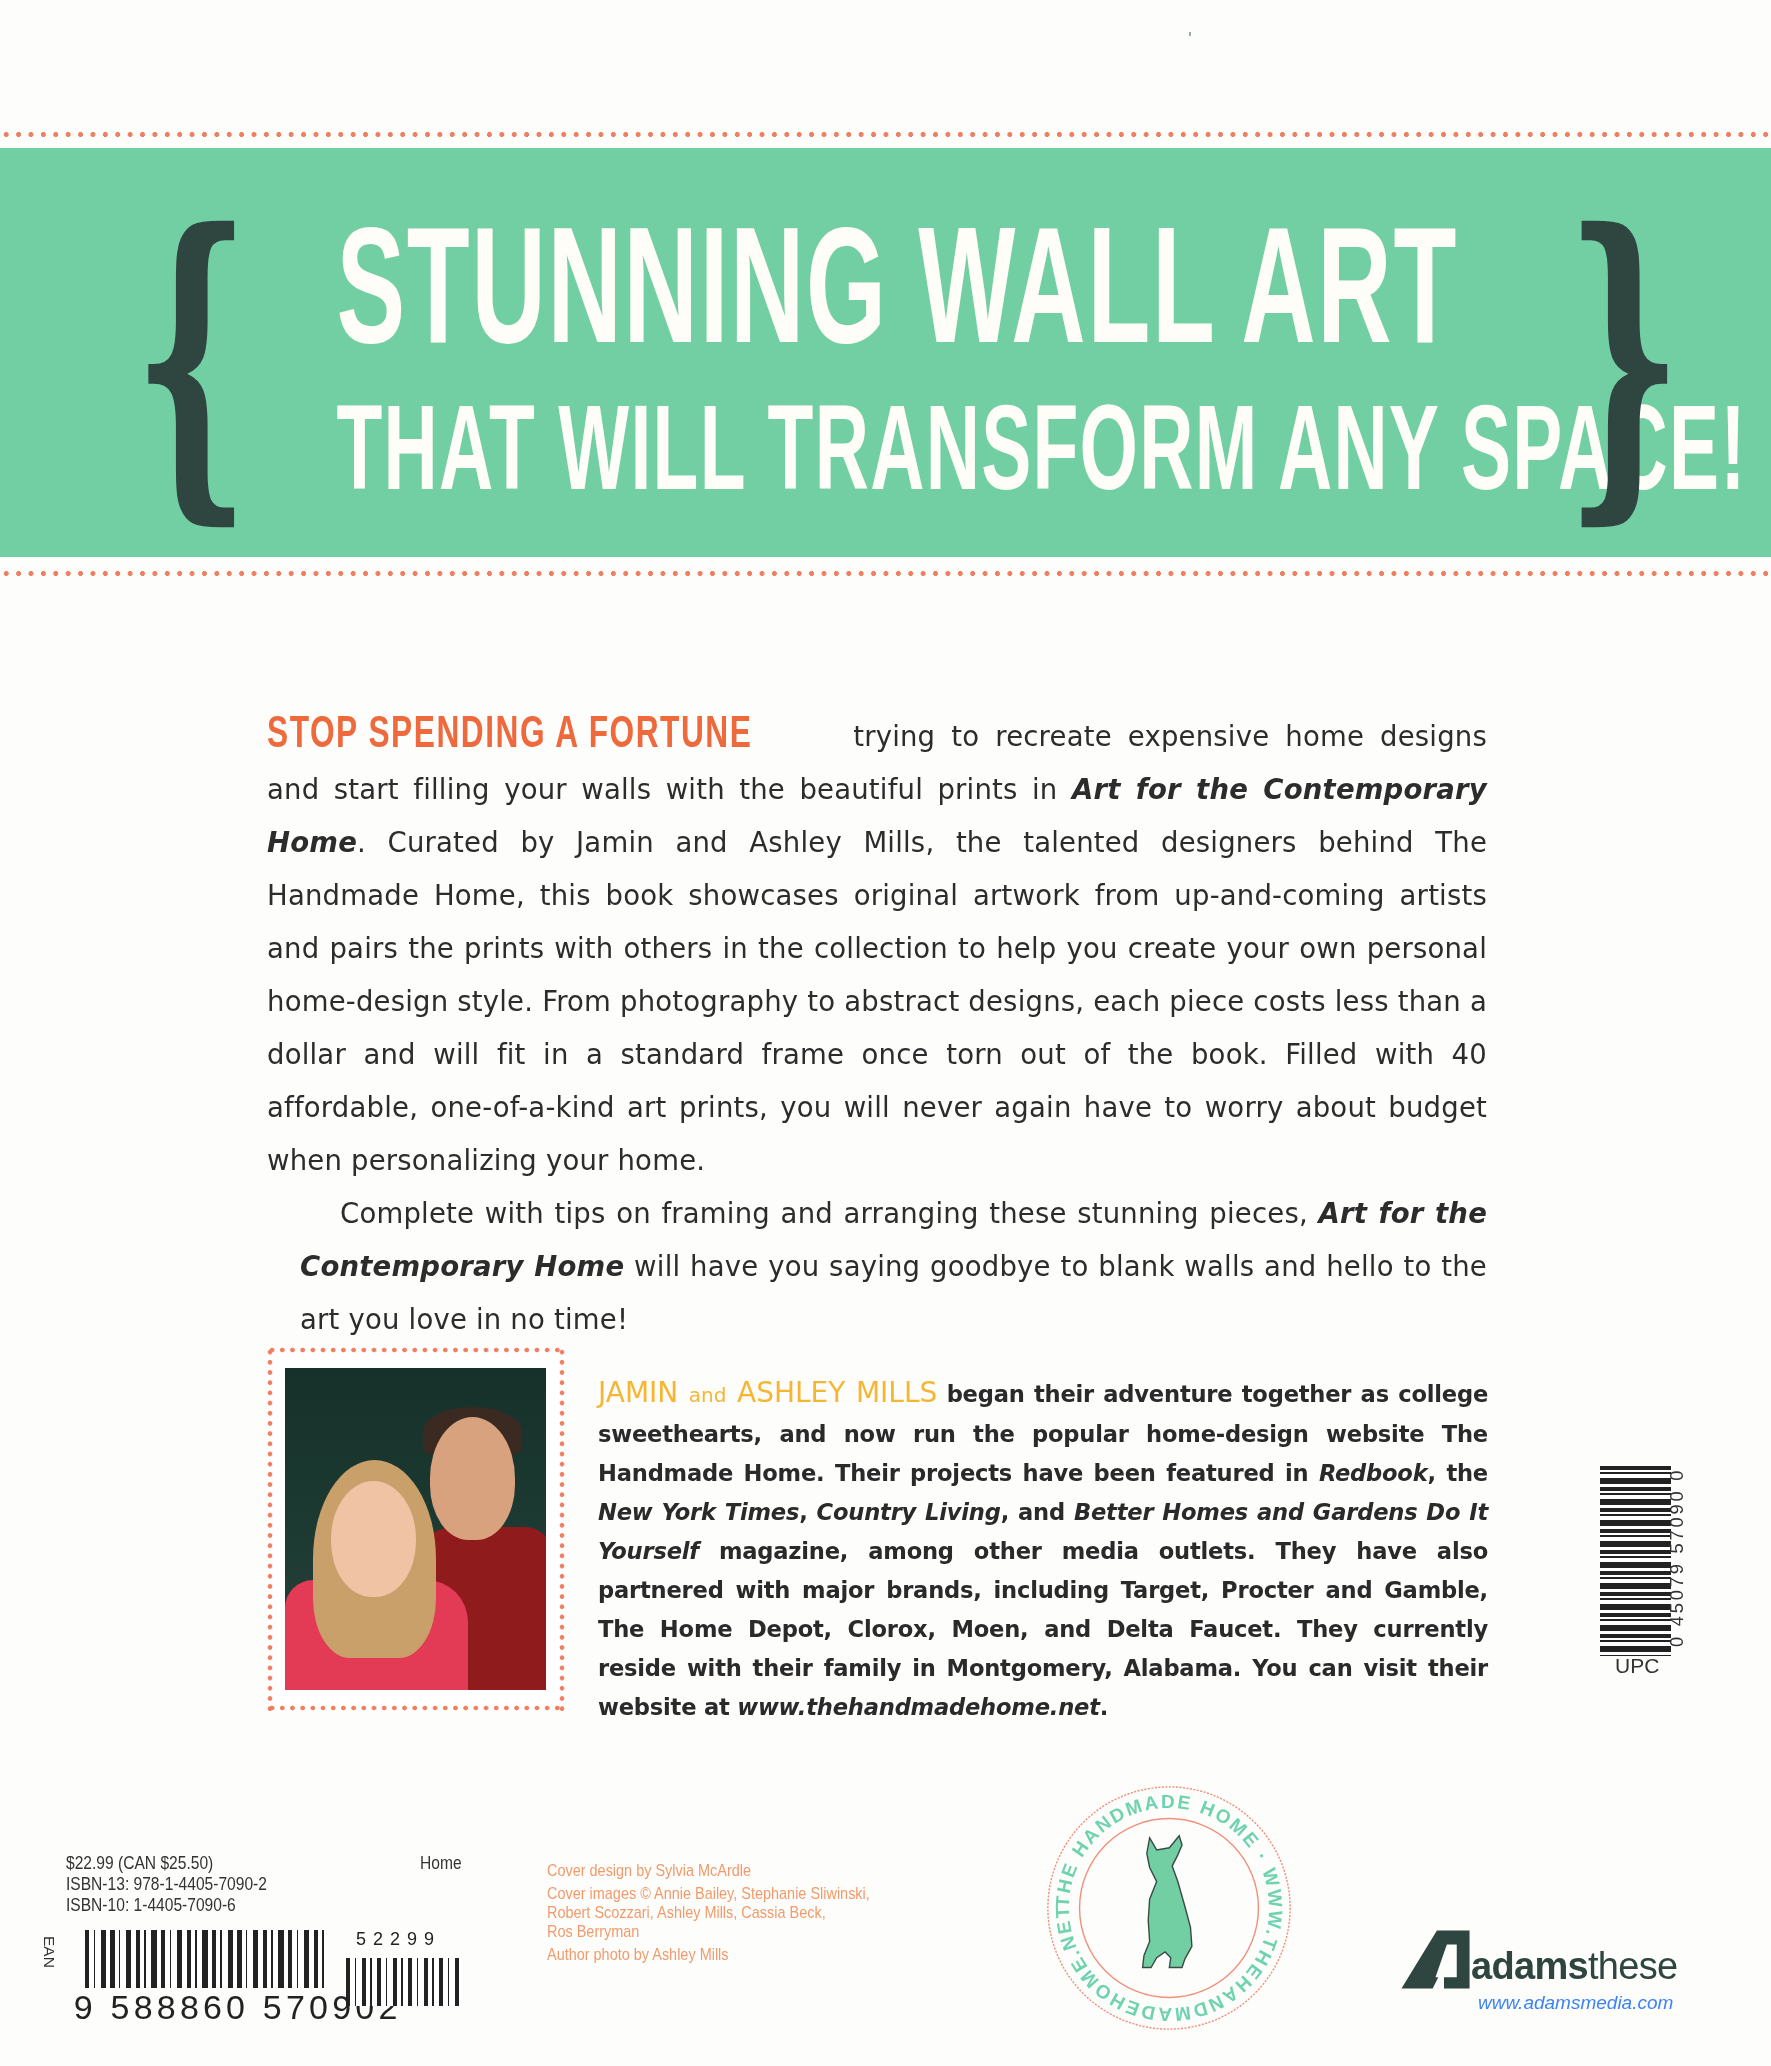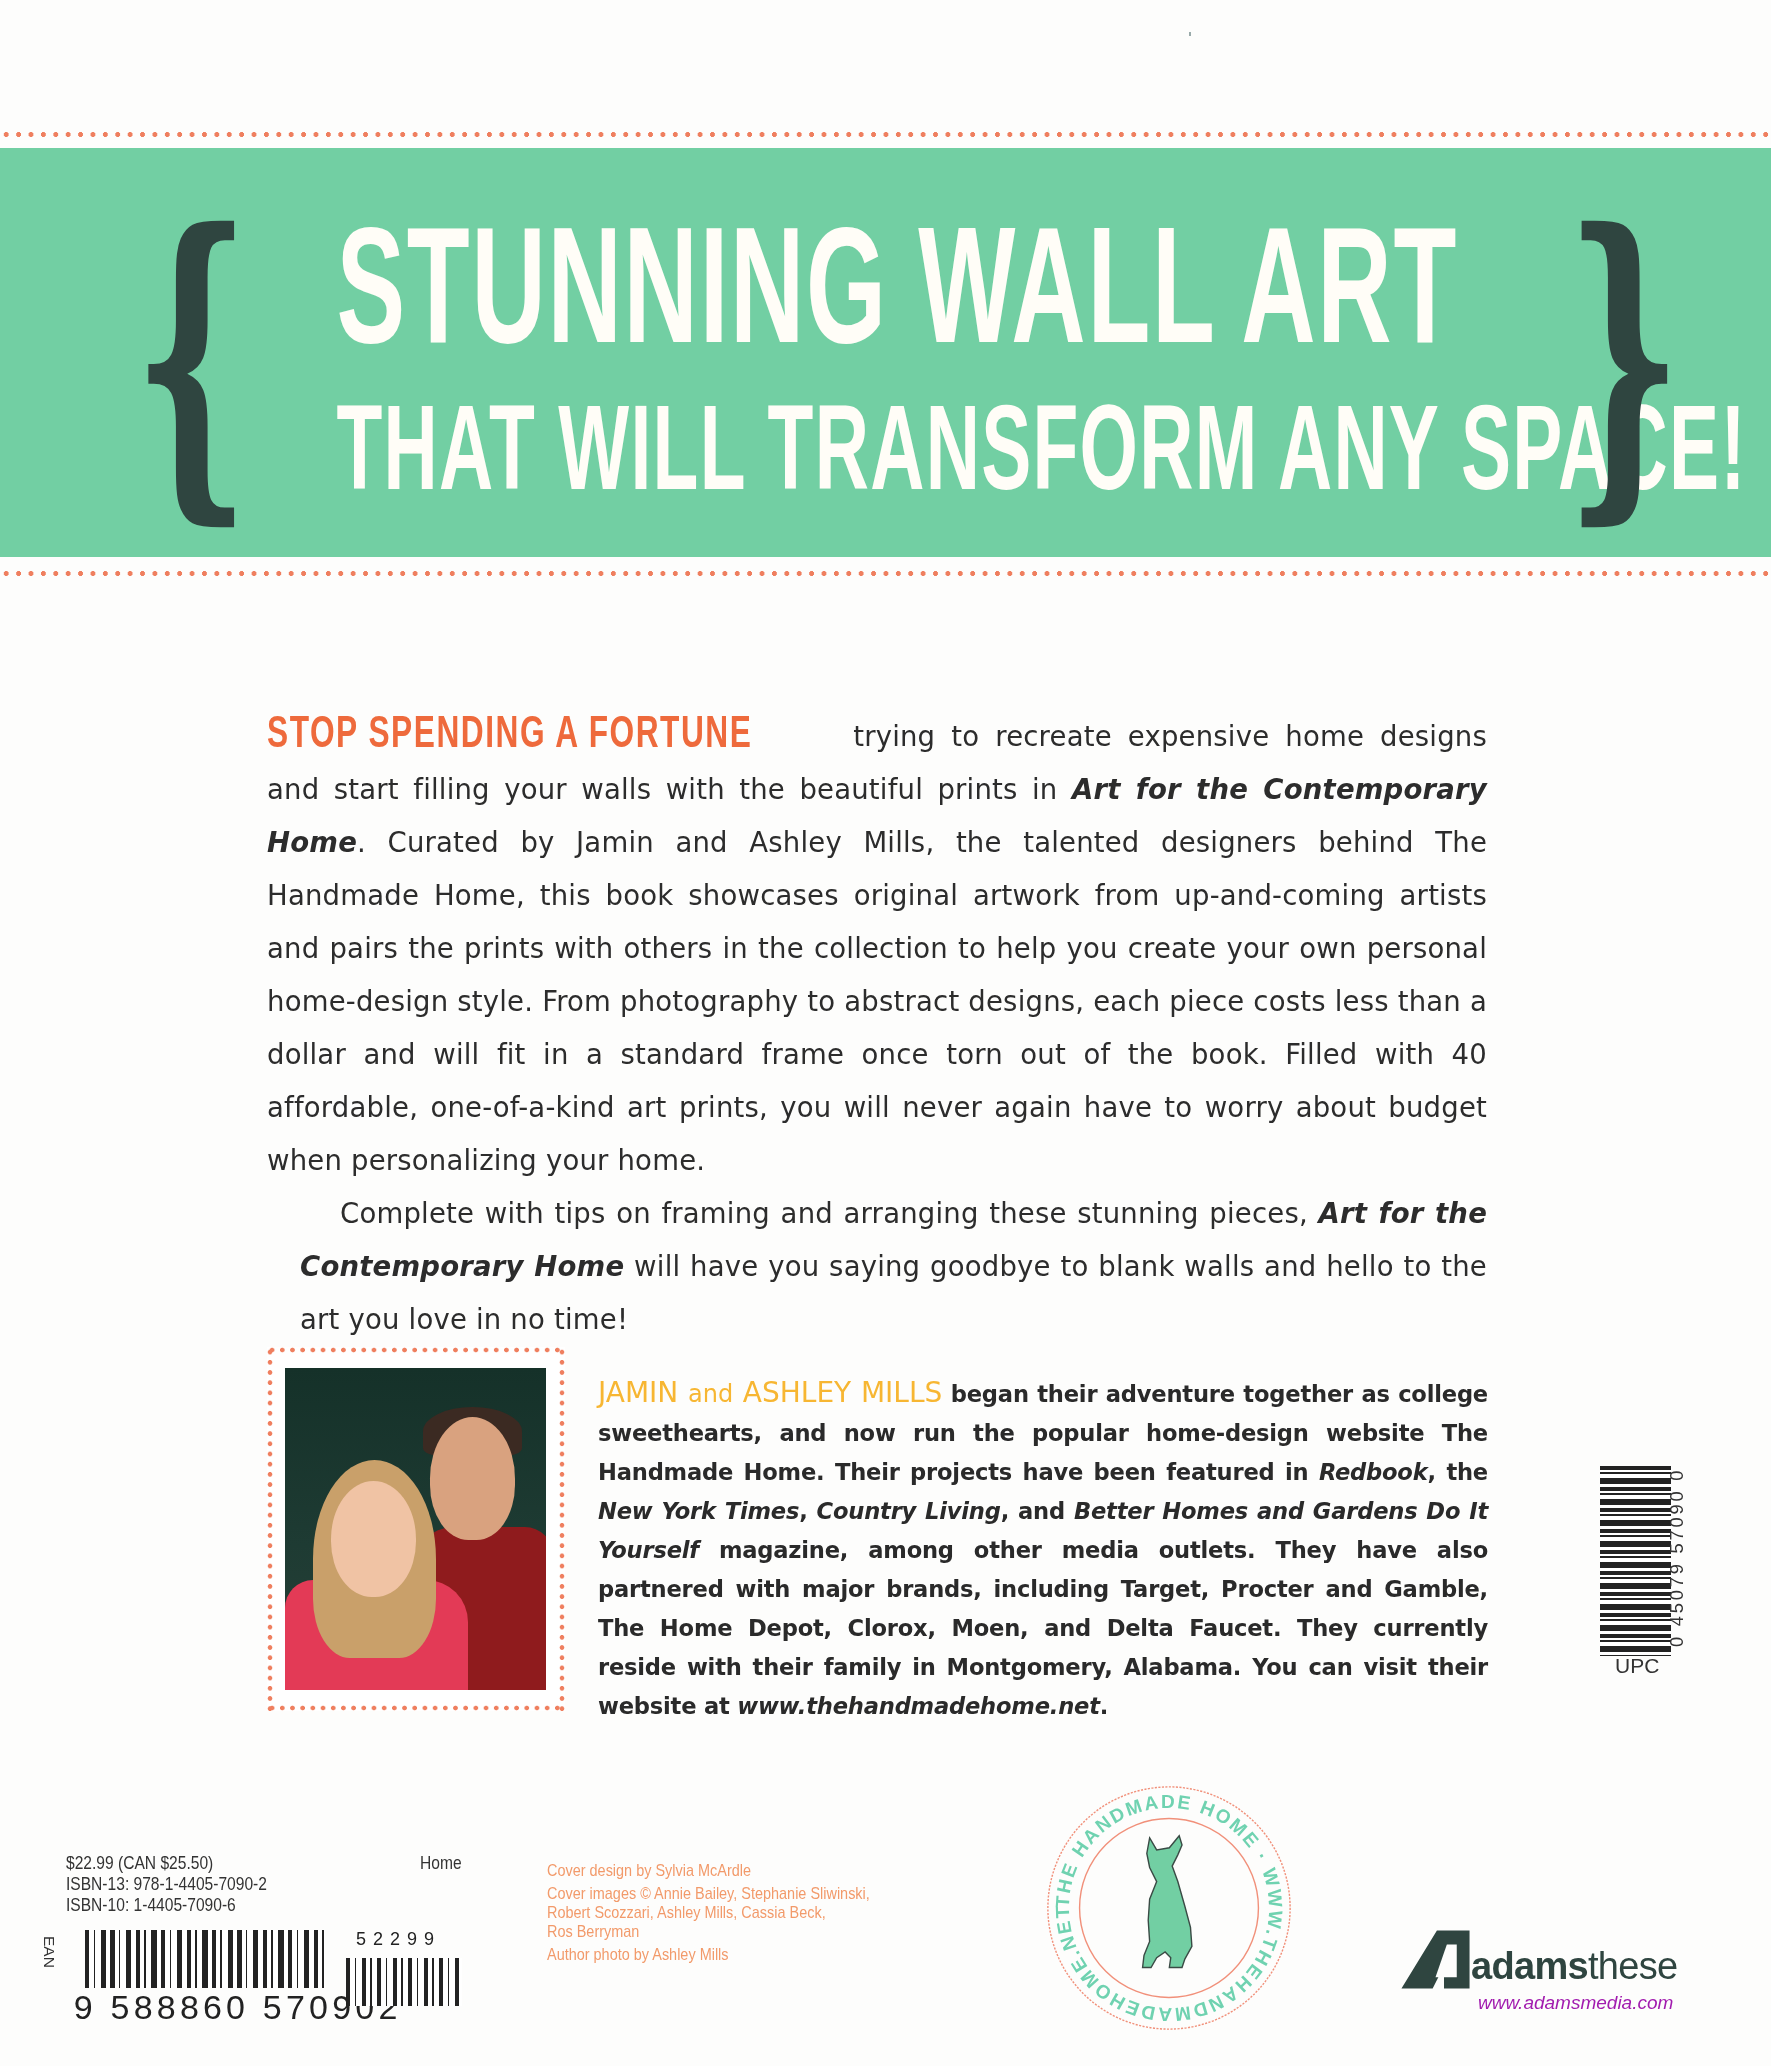--- a/index.html
+++ b/index.html
@@ -65,21 +65,21 @@
   .photo .woman-top { position:absolute; left:0; top:212px; width:183px; height:120px; background:#e33a56; border-radius:28px 42px 0 0; }
   .photo .woman-hair { position:absolute; left:28px; top:92px; width:123px; height:198px; background:#c9a06a; border-radius:50% 50% 30% 30%; }
   .photo .woman-head { position:absolute; left:46px; top:113px; width:85px; height:116px; background:#f0c3a4; border-radius:50% 50% 48% 48%; }
 
   .bio {
     position:absolute; left:598px; top:1373px; width:890px;
     font-family:"DejaVu Sans", sans-serif; font-weight:bold; font-size:22.6px; line-height:39px;
     text-align:justify; color:#2a2a2a; letter-spacing:-0.2px;
   }
   .bio-lead { color:#f7b632; font-family:"DejaVu Sans", sans-serif; font-weight:normal; font-size:28px; letter-spacing:0px; }
-  .bio-lead small { font-size:24px; }
+  .bio-lead small { font-size:20px; }
 
   .upc {
     position:absolute; left:1600px; top:1455px; width:78px; height:205px;
   }
   .upc .bars { position:absolute; left:0; top:10.6px; width:71px; height:190px;
     background: repeating-linear-gradient(180deg,#222 0 4.2px,#fff 4.2px 6.3px,#222 6.3px 7.8px,#fff 7.8px 12px,#222 12px 18.3px,#fff 18.3px 21px); }
   .upc .digits { position:absolute; left:66px; top:0; width:21px; height:205px; writing-mode:vertical-rl; transform:rotate(180deg);
     font-size:18.3px; letter-spacing:2.8px; color:#333; text-align:center; }
   .upc-label { position:absolute; left:1615px; top:1654px; font-size:21px; color:#333; }
 
@@ -94,21 +94,21 @@
     background: repeating-linear-gradient(90deg,#222 0 4.2px,#fff 4.2px 8.5px,#222 8.5px 10px,#fff 10px 15.5px); }
 
   .credits { position:absolute; left:547px; top:1861px; font-family:"Liberation Sans", sans-serif; font-size:17px; line-height:19px; color:#f29a6a; transform:scaleX(0.85); transform-origin:left; }
   .credits div { margin-bottom:4.2px; }
 
   .seal { position:absolute; left:1044px; top:1783px; width:250px; height:250px; }
   .adams { position:absolute; left:1400px; top:1929px; }
   .adams-mark { position:absolute; left:0; top:0; width:71px; height:61px; }
   .adams-word { position:absolute; left:71px; top:15.5px; font-size:38px; color:#2f4540; white-space:nowrap; letter-spacing:-0.7px; }
   .adams-word b { font-weight:bold;margin-top:32px; }
-  .adams-url { position:absolute; left:78px; top:63px; font-size:19px; font-style:italic; color:#a21caf; white-space:nowrap; }
+  .adams-url { position:absolute; left:78px; top:63px; font-size:19px; font-style:italic; color:#3b82f6; white-space:nowrap; }
 
   .speck { position:absolute; left:1189px; top:32px; width:2.1px; height:3.5px; background:#9aa; }
 </style>
 </head>
 <body>
 
 <div class="speck"></div>
 
 <div class="dots" style="top:131px;"></div>
 <div class="banner"></div>

